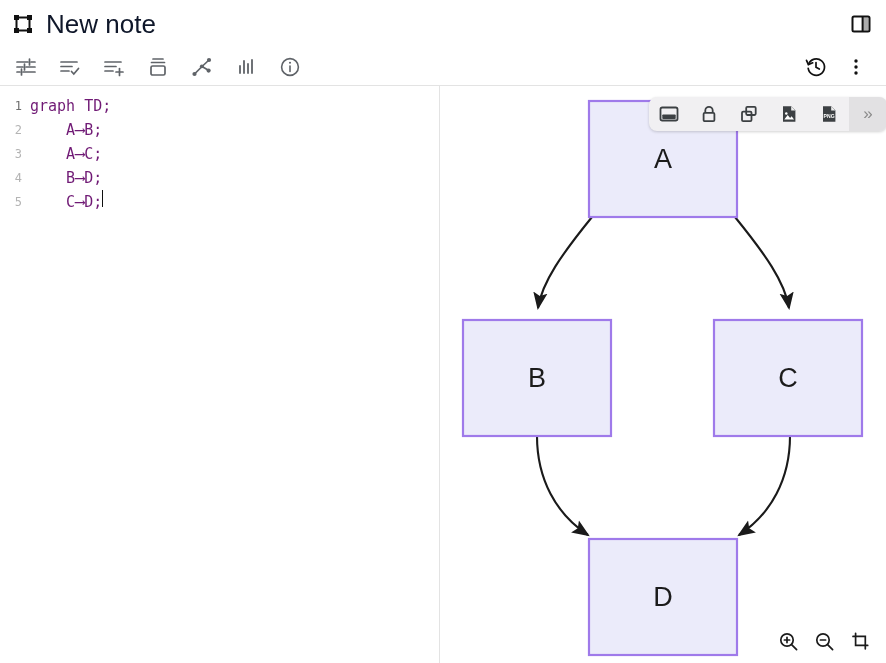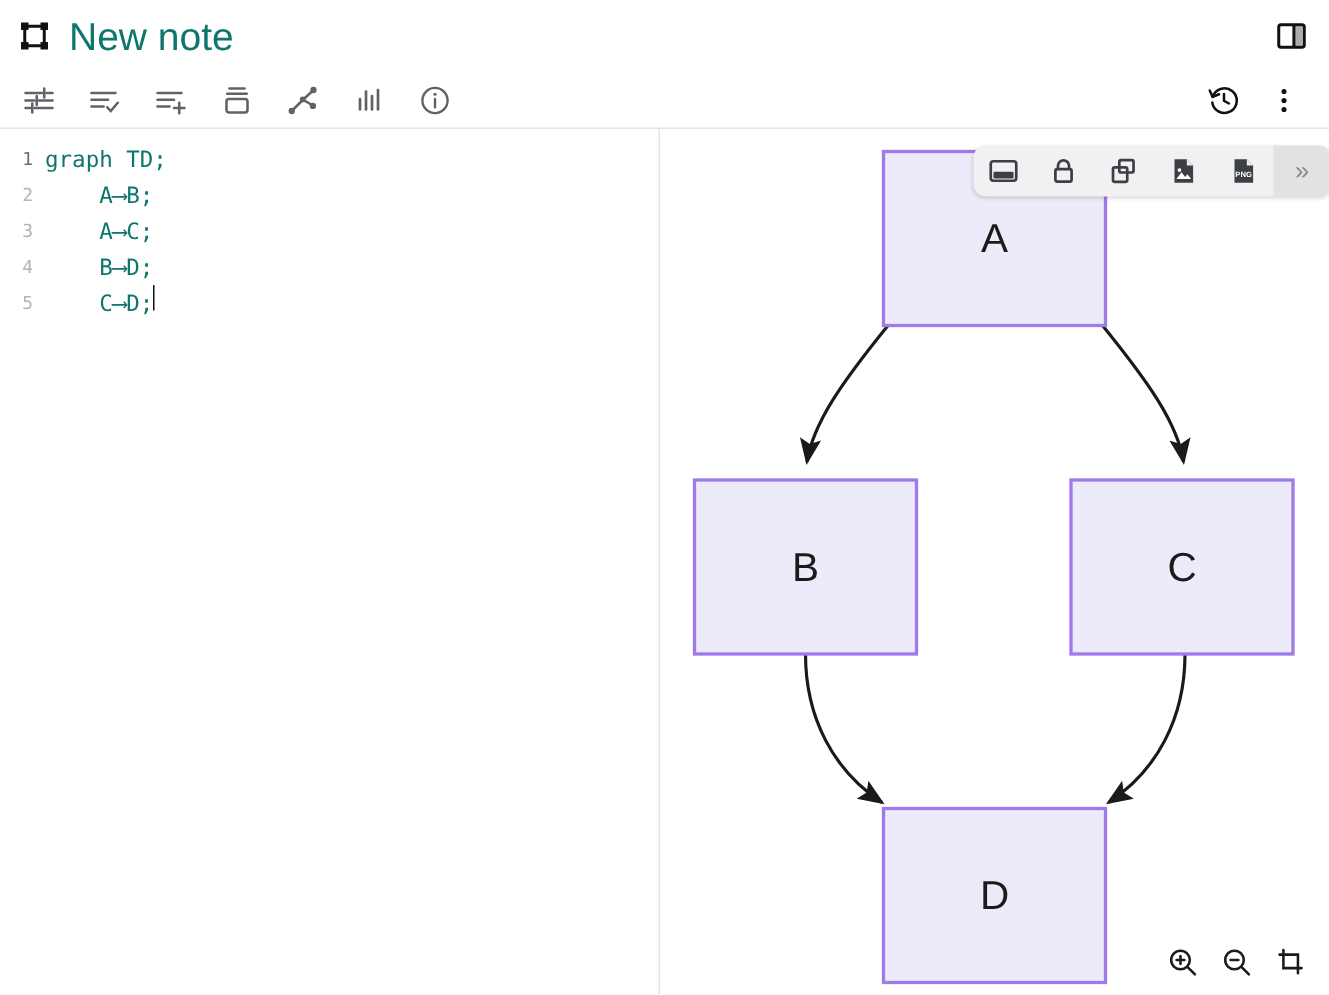--- a/index.html
+++ b/index.html
@@ -40,21 +40,21 @@
     display: flex;
     align-items: center;
     justify-content: center;
     margin-right: 8px;
     flex: 0 0 auto;
   }
   .note-title {
     font-size: 26px;
     font-weight: 400;
     line-height: 30px;
-    color: #0f766e;
+    color: #0f172a;
     letter-spacing: 0px;
     white-space: nowrap;
     flex: 1 1 auto;
   }
   .panel-toggle {
     width: 30px;
     height: 30px;
     display: flex;
     align-items: center;
     justify-content: center;
@@ -126,21 +126,21 @@
     color: #b4b4b4;
     font-size: 12px;
     line-height: 24px;
     padding-right: 0px;
     user-select: none;
   }
   .code-line.active .ln { color: #6d6d6d; }
   .code-text {
     padding-left: 8px;
     white-space: pre;
-    color: #0f766e;
+    color: #701a75;
     position: relative;
   }
   .caret {
     display: inline-block;
     width: 1px;
     height: 17px;
     background: #101010;
     vertical-align: -3px;
     margin-left: 0px;
   }

